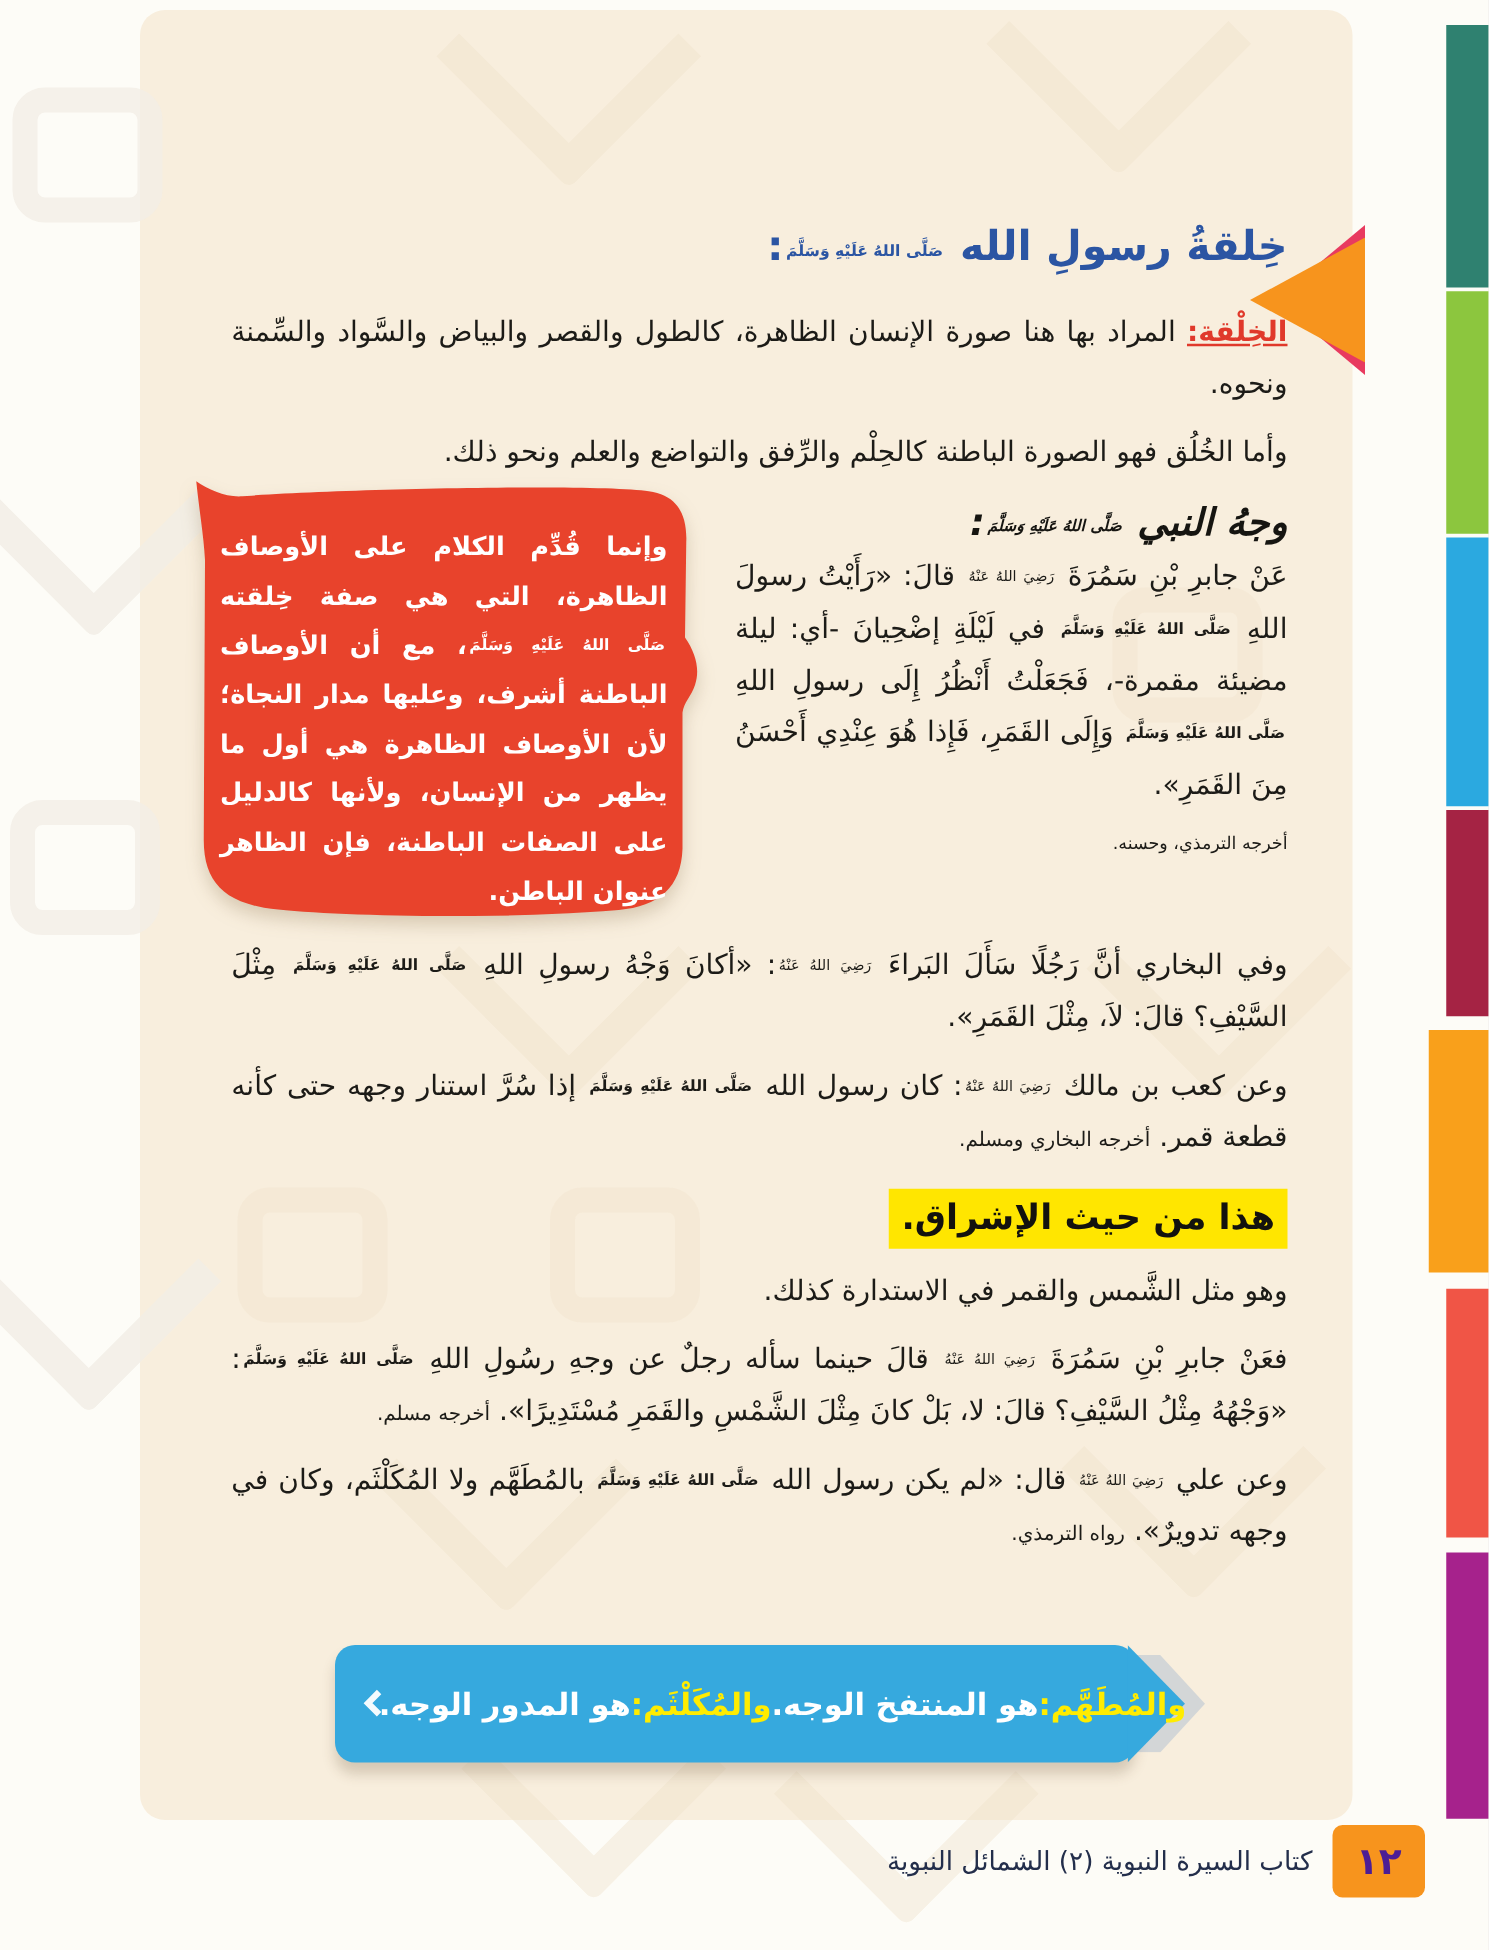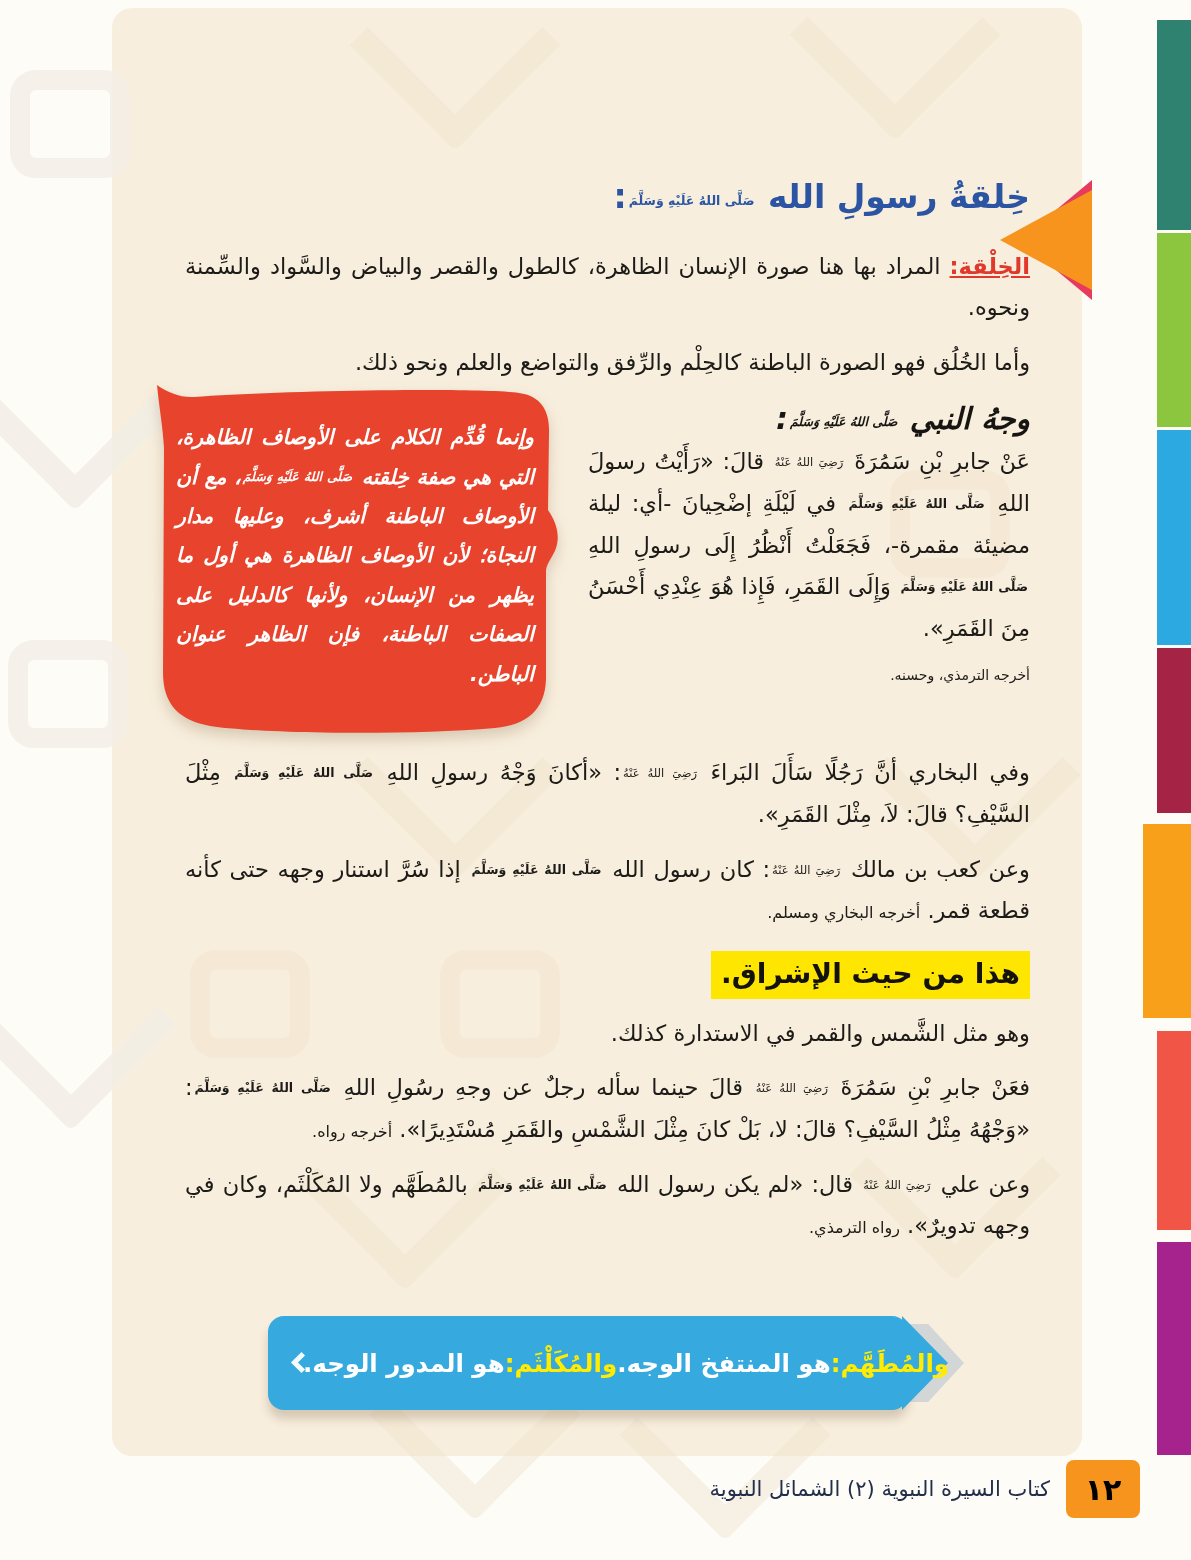--- a/index.html
+++ b/index.html
@@ -48,21 +48,21 @@
   .lead{color:var(--lead-red); font-weight:bold;text-decoration:underline;}
   .hn{font-size:12.5px; font-weight:bold; vertical-align:3px; margin:0 2px; white-space:nowrap;}
   .radi{font-size:11.5px; font-weight:normal; vertical-align:3px; margin:0 2px; white-space:nowrap;}
   .src{font-size:16px;}
   .src-line{text-align:right; font-size:14px; margin:0 0 14px;}
   .hl{display:inline-block; background:var(--highlight-yellow); color:#13120e;
       font-weight:bold; font-size:28px; line-height:1.35; padding:4px 10px 6px;
       margin:6px 0 14px; text-align:right;}
   
   .blob{float:left; width:412px; height:358px; margin:-14px 26px 12px -35px; position:relative;
-        filter:drop-shadow(0 7px 7px rgba(120,90,50,.25));font-style:italic;}
+        filter:drop-shadow(0 7px 7px rgba(120,90,50,.25));}
   .blob svg{position:absolute; inset:0;}
   .blob-text{position:absolute; top:36px; right:28px; left:26px; color:#fff; font-weight:bold;
              font-size:20.5px; line-height:1.92; text-align:justify; direction:rtl;}
   .blob-text .hn{color:#fff;}
   .clear{clear:both;}
   
   .defbox{position:absolute; left:268px; top:1316px; width:696px; height:94px;}
   .defbox .gray-tail{position:absolute; right:0; top:8px; width:112px; height:78px;
         background:var(--box-gray); clip-path:polygon(0 0,68% 0,100% 50%,68% 100%,0 100%);}
   .defbox .blue-body{position:absolute; left:0; top:0; width:640px; height:94px;
@@ -73,21 +73,21 @@
         border-left:5px solid rgba(255,255,255,.95); border-bottom:5px solid rgba(255,255,255,.95);
         transform:rotate(45deg);}
   .defbox .text{position:absolute; left:60px; right:40px; top:0; height:94px;
         display:flex; align-items:center; justify-content:center; direction:rtl;
         color:#fff; font-weight:bold; font-size:24.5px; white-space:nowrap;}
   .defbox .term{color:var(--box-term-yellow);}
   
   .footer{position:absolute; top:1460px; right:51px; display:flex; direction:rtl;
           align-items:center; gap:16px;}
   .page-num{width:74px; height:58px; border-radius:8px; background:var(--accent-orange);
-          color:#000000; font-size:30px; font-weight:bold; display:flex; align-items:center;
+          color:#4c1d95; font-size:30px; font-weight:bold; display:flex; align-items:center;
           justify-content:center;}
   .footer-title{color:var(--footer-navy); font-weight:normal; font-size:21px; white-space:nowrap;}
 </style>
 </head>
 <body>
 
 <div class="page">
 
   <div class="card"></div>
 
@@ -155,21 +155,21 @@
 
       <p><span>وفي البخاري أنَّ رَجُلًا سَأَلَ البَراءَ </span><span class="radi">رَضِيَ اللهُ عَنْهُ</span><span>: «أكانَ وَجْهُ رسولِ اللهِ </span><span class="hn">صَلَّى اللهُ عَلَيْهِ وَسَلَّمَ</span><span> مِثْلَ السَّيْفِ؟ قالَ: لاَ، مِثْلَ القَمَرِ».</span></p>
 
       <p><span>وعن كعب بن مالك </span><span class="radi">رَضِيَ اللهُ عَنْهُ</span><span>: كان رسول الله </span><span class="hn">صَلَّى اللهُ عَلَيْهِ وَسَلَّمَ</span><span> إذا سُرَّ استنار وجهه حتى كأنه قطعة قمر. </span><span class="src">أخرجه البخاري ومسلم.</span></p>
     </div>
 
     <div class="hl"><span>هذا من حيث الإشراق.</span></div>
 
     <p><span>وهو مثل الشَّمس والقمر في الاستدارة كذلك.</span></p>
 
-    <p><span>فعَنْ جابرِ بْنِ سَمُرَةَ </span><span class="radi">رَضِيَ اللهُ عَنْهُ</span><span> قالَ حينما سأله رجلٌ عن وجهِ رسُولِ اللهِ </span><span class="hn">صَلَّى اللهُ عَلَيْهِ وَسَلَّمَ</span><span>: «وَجْهُهُ مِثْلُ السَّيْفِ؟ قالَ: لا، بَلْ كانَ مِثْلَ الشَّمْسِ والقَمَرِ مُسْتَدِيرًا». </span><span class="src">أخرجه رواه.</span></p>
+    <p><span>فعَنْ جابرِ بْنِ سَمُرَةَ </span><span class="radi">رَضِيَ اللهُ عَنْهُ</span><span> قالَ حينما سأله رجلٌ عن وجهِ رسُولِ اللهِ </span><span class="hn">صَلَّى اللهُ عَلَيْهِ وَسَلَّمَ</span><span>: «وَجْهُهُ مِثْلُ السَّيْفِ؟ قالَ: لا، بَلْ كانَ مِثْلَ الشَّمْسِ والقَمَرِ مُسْتَدِيرًا». </span><span class="src">أخرجه مسلم.</span></p>
 
     <p><span>وعن علي </span><span class="radi">رَضِيَ اللهُ عَنْهُ</span><span> قال: «لم يكن رسول الله </span><span class="hn">صَلَّى اللهُ عَلَيْهِ وَسَلَّمَ</span><span> بالمُطَهَّم ولا المُكَلْثَم، وكان في وجهه تدويرٌ». </span><span class="src">رواه الترمذي.</span></p>
   </div>
 
   <div class="defbox">
     <div class="gray-tail"></div>
     <div class="blue-body"></div>
     <div class="blue-point"></div>
     <div class="chev"></div>
     <div class="text">

